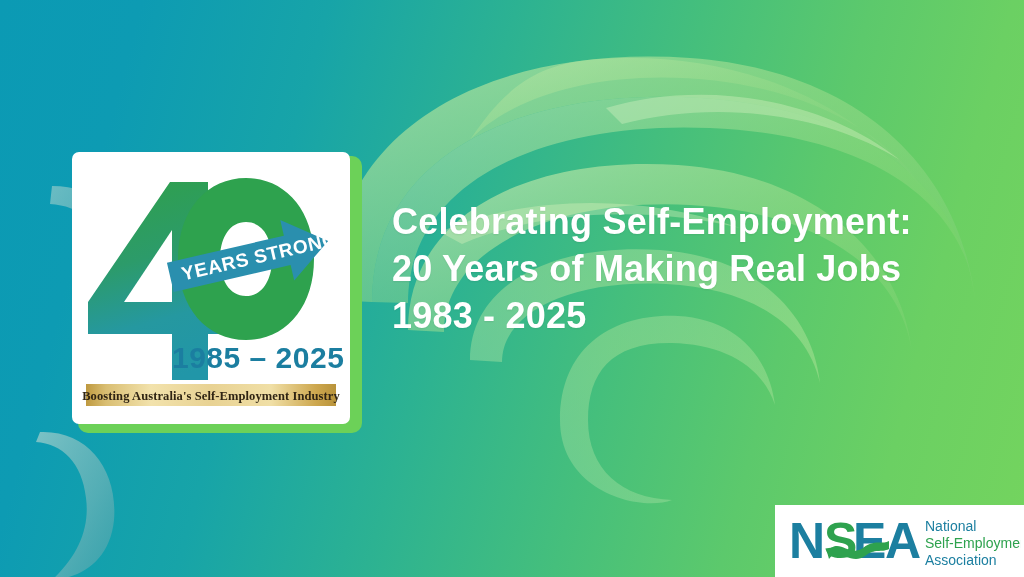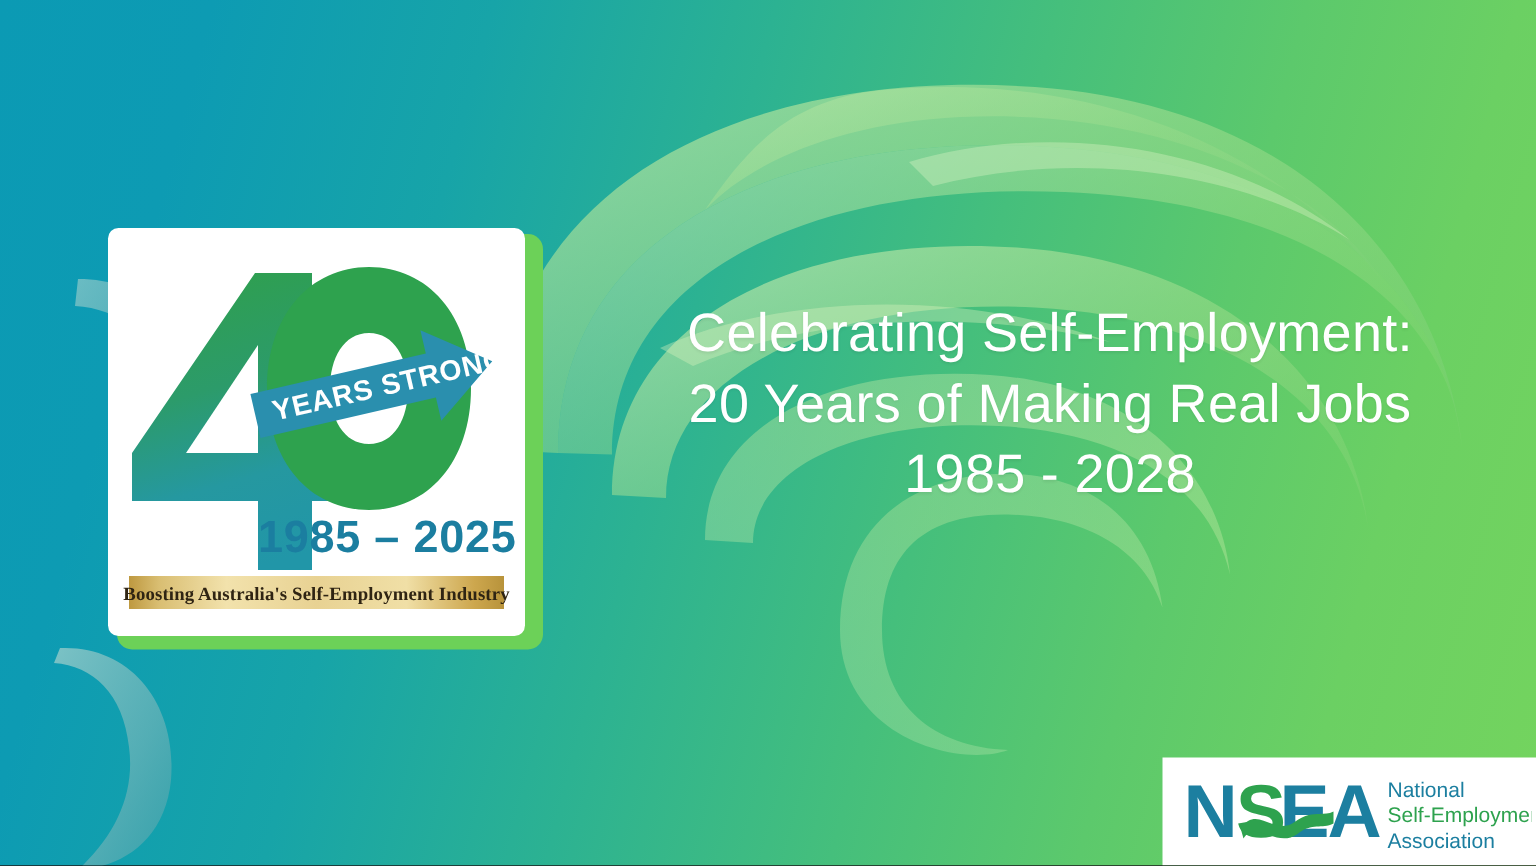--- a/index.html
+++ b/index.html
@@ -62,26 +62,26 @@
   }
 
   .logo-svg { display: block; width: 278px; height: 272px; }
 
   
   #headline {
     position: absolute;
     left: 392px;
     top: 198px;
     width: 616px;
-    text-align: center;
+    text-align: left;
     color: #ffffff;
     font-size: 36px;
     line-height: 47px;
     letter-spacing: 0.2px;
-    font-weight: 400;
+    font-weight: 700;
     text-shadow: 0 1px 2px rgba(0,0,0,0.07);
   }
   #headline .hl-line { display: block; white-space: nowrap; }
 
   
   #nsea-box {
     position: absolute;
     left: 775px;
     top: 505px;
     width: 249px;
@@ -223,21 +223,21 @@
           <rect x="14" y="232" width="250" height="22" fill="url(#tagGrad)"></rect>
           <text x="139" y="248" text-anchor="middle" font-family="'Liberation Serif', serif" font-size="12.5" font-weight="bold" fill="#2F2413" letter-spacing="0.1">Boosting Australia's Self-Employment Industry</text>
         </g>
       </svg>
     </div>
   </div>
 
   <div id="headline">
     <span class="hl-line">Celebrating Self-Employment:</span>
     <span class="hl-line">20 Years of Making Real Jobs</span>
-    <span class="hl-line">1985 - 2028</span>
+    <span class="hl-line">1983 - 2025</span>
   </div>
 
   <div id="nsea-box">
     <svg width="232" height="54" viewBox="0 0 232 54">
 
       <text x="0" y="44" font-family="'Liberation Sans', sans-serif" font-size="50" font-weight="bold" fill="#1C7FA0">N</text>
 
       <text x="35" y="44" font-family="'Liberation Sans', sans-serif" font-size="50" font-weight="bold" fill="#2EA24E">S</text>
 
       <text x="64" y="44" font-family="'Liberation Sans', sans-serif" font-size="50" font-weight="bold" fill="#1C7FA0">E</text>

